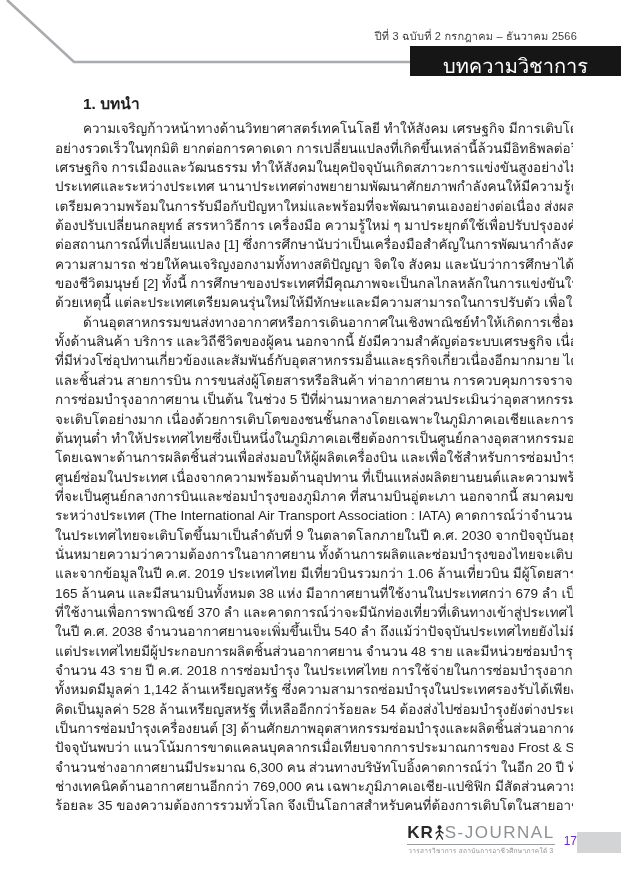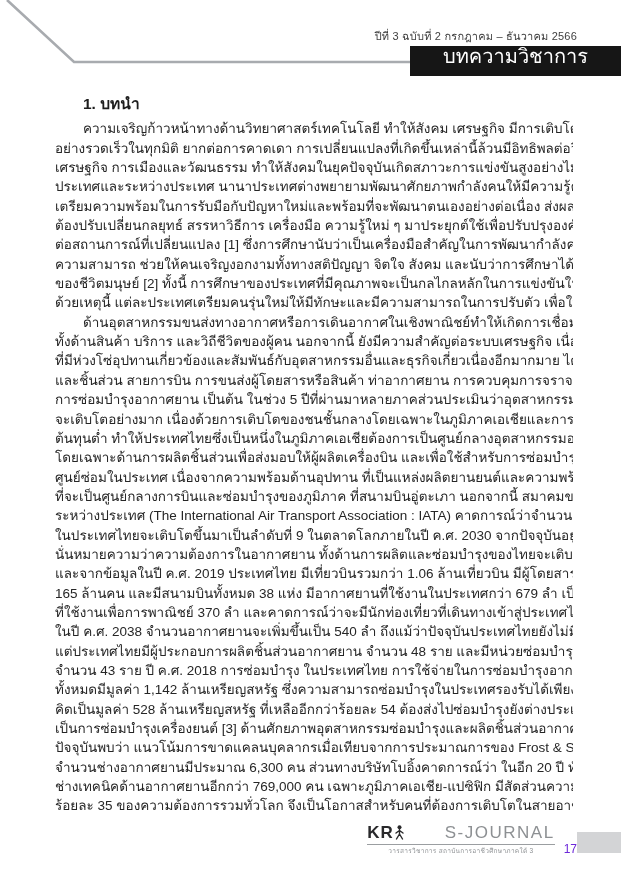--- a/index.html
+++ b/index.html
@@ -11,51 +11,51 @@
   
   .corner-line{position:absolute;left:0;top:0;pointer-events:none;}
   
   .issue-line{
     position:absolute;top:27px;right:44px;
     font-size:11px;color:#3f3f3f;letter-spacing:.2px;
   }
   
   .banner{
     position:absolute;top:46px;left:410px;right:0;height:30px;
-    background:#161616;display:flex;align-items:flex-start;justify-content:center;
+    background:#161616;display:flex;align-items:flex-end;justify-content:center;
   }
   .banner-title{color:#ffffff;font-size:20px;line-height:1;}
   
   .content{
     position:absolute;left:55px;right:48px;top:94px;
     font-size:13.5px;line-height:19.35px;color:#262626;
   }
   .section-heading{
     font-weight:bold;font-size:15.5px;margin:0 0 6px 28px;color:#1d1d1d;
   }
   .para{margin:0;}
   .line{
     text-align:justify;text-align-last:justify;
     white-space:nowrap;overflow:hidden;
   }
   .line.first{text-indent:28px;}
   .line.last{text-align-last:left;}
   
   .footer{
     position:absolute;right:44px;bottom:22px;
-    display:flex;align-items:flex-end;gap:9px;
+    display:flex;align-items:center;gap:9px;
   }
   .logo-block{display:flex;flex-direction:column;align-items:center;}
   .logo-row{
     display:flex;align-items:baseline;
     border-bottom:1.5px solid #9b9ea1;padding-bottom:1px;
   }
   .logo-kr{font-weight:bold;font-size:17px;letter-spacing:1px;color:#29292b;}
   .logo-person{position:relative;top:2px;margin:0 1px;}
-  .logo-rest{font-size:17px;letter-spacing:1.5px;color:#8d9093;margin-left:40px;}
+  .logo-rest{font-size:17px;letter-spacing:1.5px;color:#8d9093;}
   .logo-subtitle{font-size:6.5px;color:#8d9093;margin-top:1.5px;letter-spacing:.3px;}
   .page-number{font-size:12px;color:#6d28d9;margin-top:4px;}
   .corner-block{
     position:absolute;right:0;bottom:25px;width:44px;height:21px;background:#d3d4d6;
   }
 </style>
 </head>
 <body>
 
 <div class="page">

